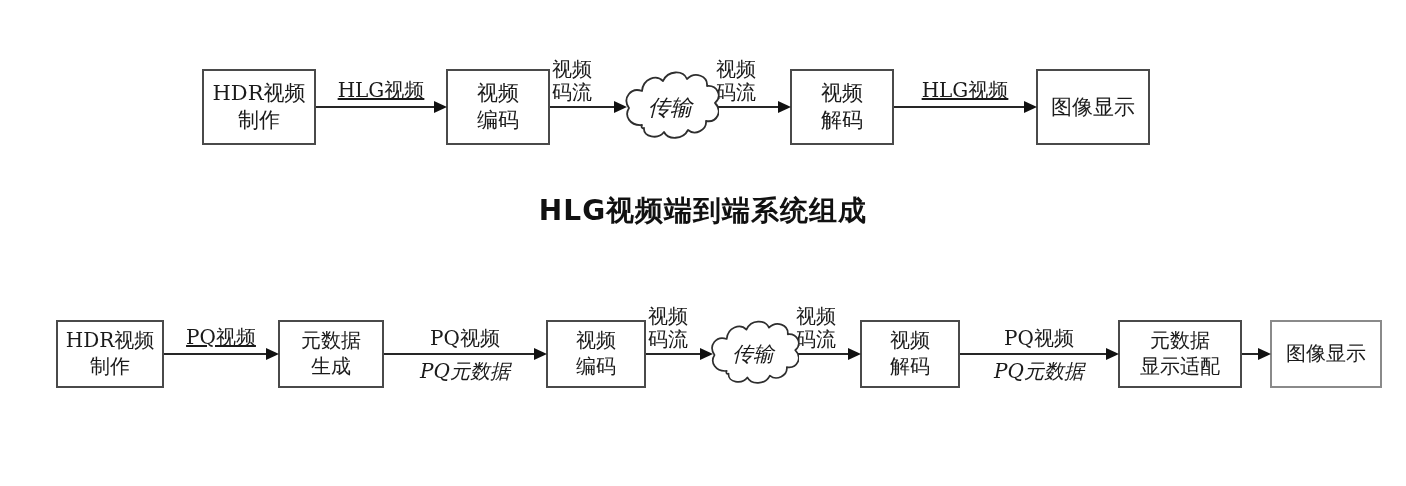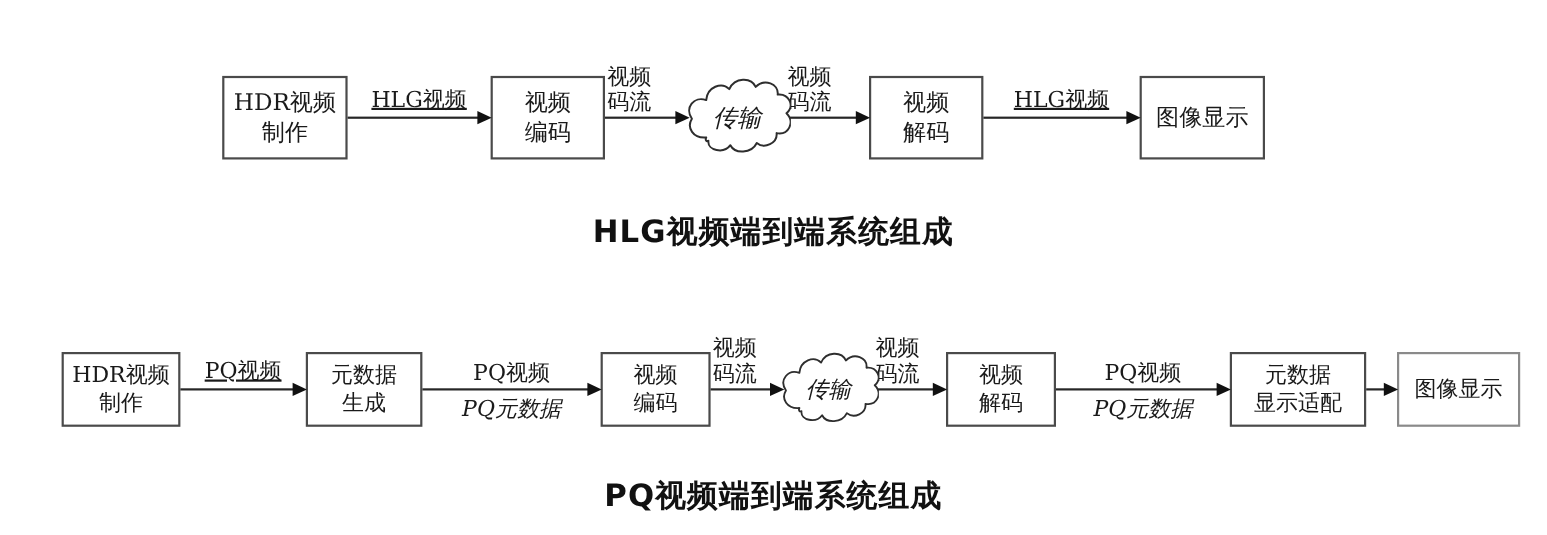--- a/index.html
+++ b/index.html
@@ -189,15 +189,14 @@
     <div class="conn" style="width:28px">
       <div class="line"></div>
       <div class="head"></div>
     </div>
 
     <div class="box light" style="width:108px">
       <span>图像显示</span>
     </div>
   </div>
 
-  <div class="caption" id="caption-pq">PQ视频端到端系统组成</div>
 
 </div>
 
 </body></html>

